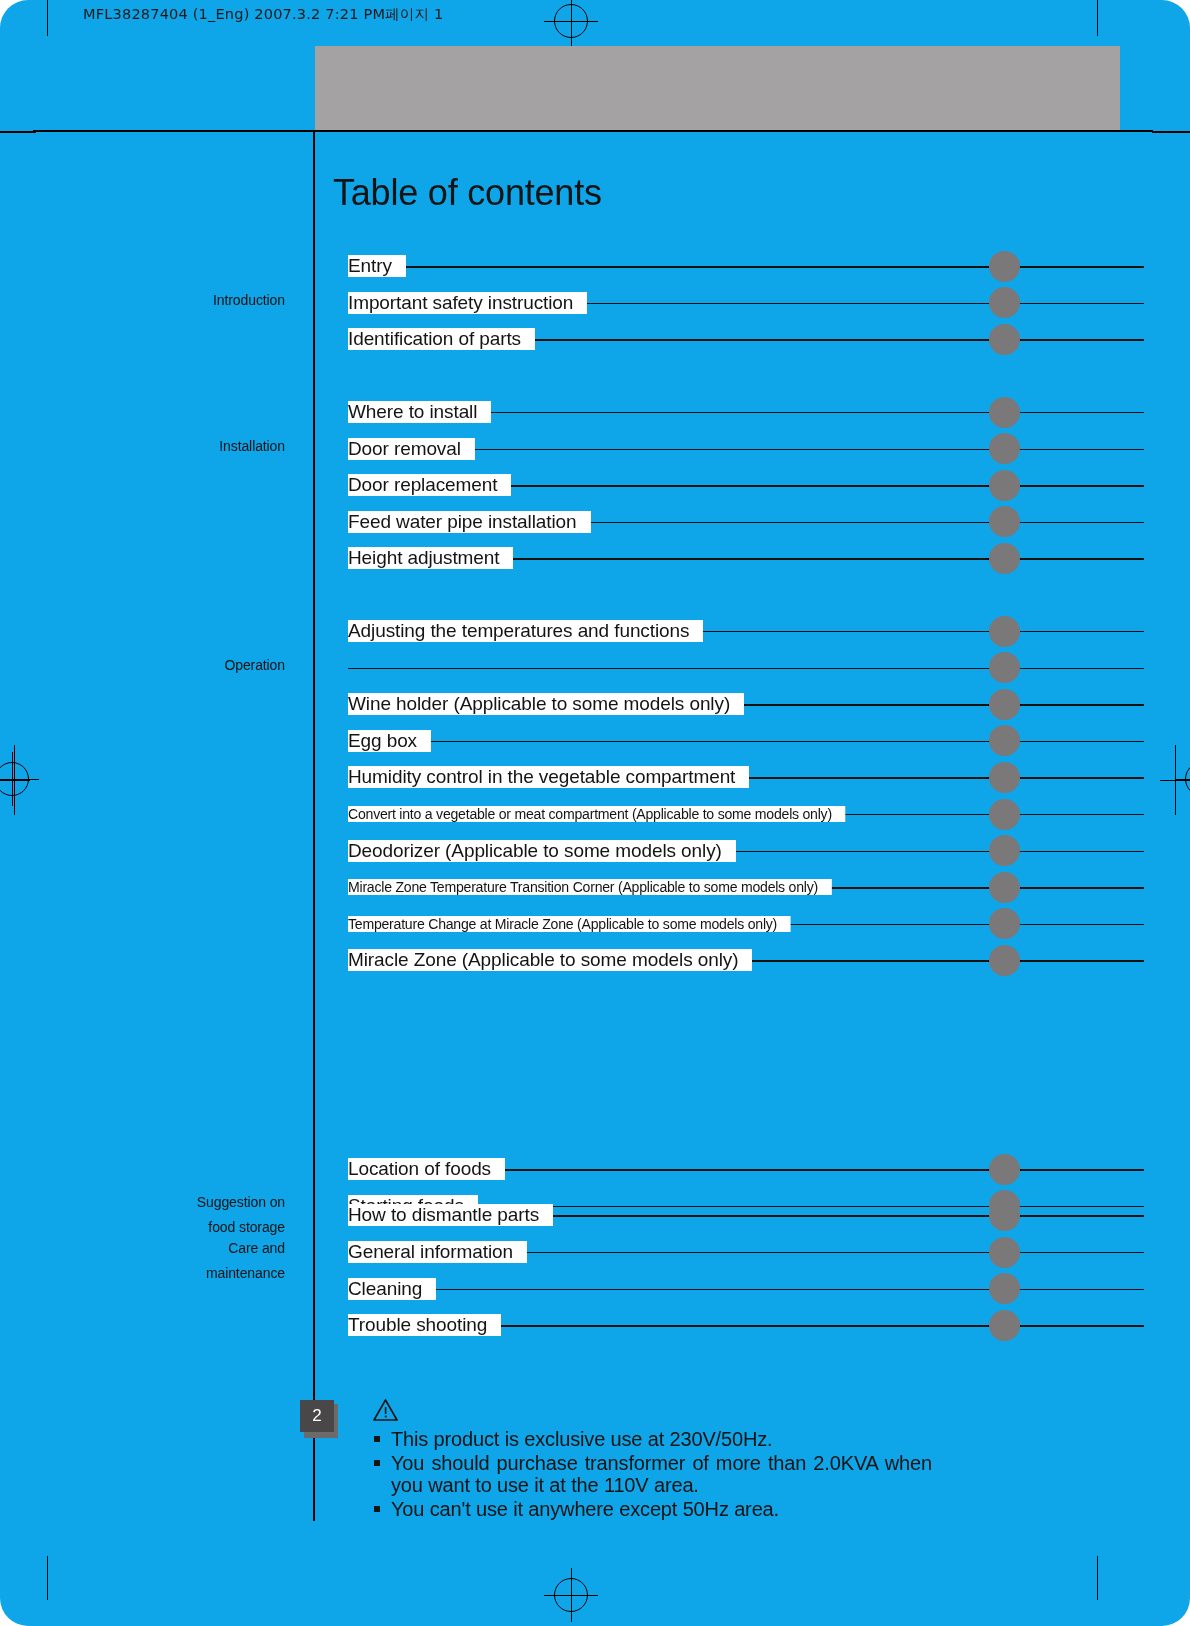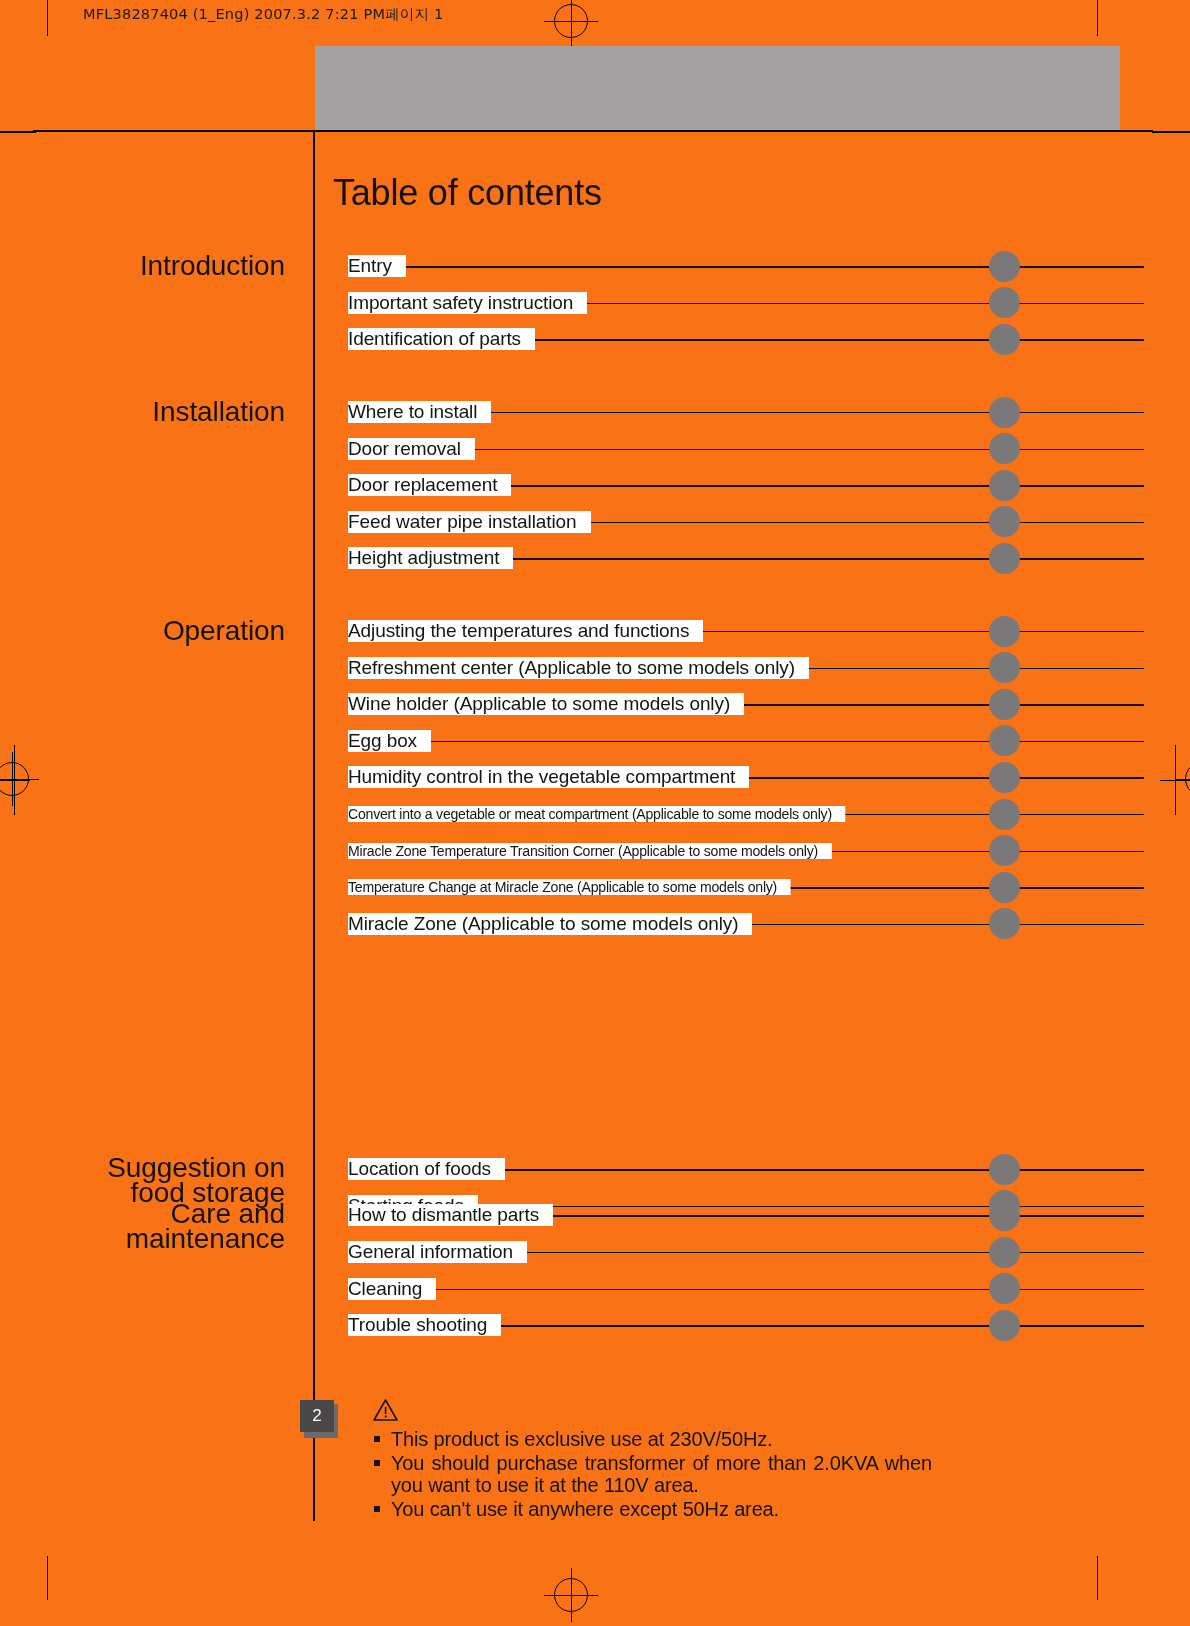--- a/index.html
+++ b/index.html
@@ -9,21 +9,22 @@
   }
   body {
     font-family: "Liberation Sans", "DejaVu Sans", sans-serif;
     color: #1a1a1a;
   }
   #page {
     position: relative;
     width: 1190px;
     height: 1626px;
     overflow: hidden;
-    background: #f97316;
+    background: #0ea5e9;
+    border-radius: 28px;
   }
 
   
   .crop-mark {
     position: absolute;
     background: #000;
   }
   .reg-mark {
     position: absolute;
     width: 34px;
@@ -106,24 +107,25 @@
   .section {
     position: absolute;
     left: 0;
     width: 1190px;
   }
   .sec-label {
     position: absolute;
     left: 60px;
     width: 225px;
     text-align: right;
-    font-size: 28px;
+    font-size: 14px;
     line-height: 25px;
     color: #141414;
     letter-spacing: -0.1px;
+    margin-top: 35px;
   }
   .entries {
     position: absolute;
     left: 333px;
     right: 0;
     top: 0;
   }
   .entry {
     position: relative;
     height: 36.6px;
@@ -314,41 +316,45 @@
         <div class="sec-label" style="top: 5px;">Operation</div>
         <div class="entries">
           <div class="entry">
             <div class="leader"></div>
             <div class="pagedot"></div>
             <div class="entry-label">Adjusting the temperatures and functions</div>
           </div>
           <div class="entry">
             <div class="leader"></div>
             <div class="pagedot"></div>
-            <div class="entry-label">Refreshment center (Applicable to some models only)</div>
           </div>
           <div class="entry">
             <div class="leader"></div>
             <div class="pagedot"></div>
             <div class="entry-label">Wine holder (Applicable to some models only)</div>
           </div>
           <div class="entry">
             <div class="leader"></div>
             <div class="pagedot"></div>
             <div class="entry-label">Egg box</div>
           </div>
           <div class="entry">
             <div class="leader"></div>
             <div class="pagedot"></div>
             <div class="entry-label">Humidity control in the vegetable compartment</div>
           </div>
           <div class="entry">
             <div class="leader"></div>
             <div class="pagedot"></div>
             <div class="entry-label cond">Convert into a vegetable or meat compartment (Applicable to some models only)</div>
+          </div>
+          <div class="entry">
+            <div class="leader"></div>
+            <div class="pagedot"></div>
+            <div class="entry-label">Deodorizer (Applicable to some models only)</div>
           </div>
           <div class="entry">
             <div class="leader"></div>
             <div class="pagedot"></div>
             <div class="entry-label cond">Miracle Zone Temperature Transition Corner (Applicable to some models only)</div>
           </div>
           <div class="entry">
             <div class="leader"></div>
             <div class="pagedot"></div>
             <div class="entry-label cond">Temperature Change at Miracle Zone (Applicable to some models only)</div>

